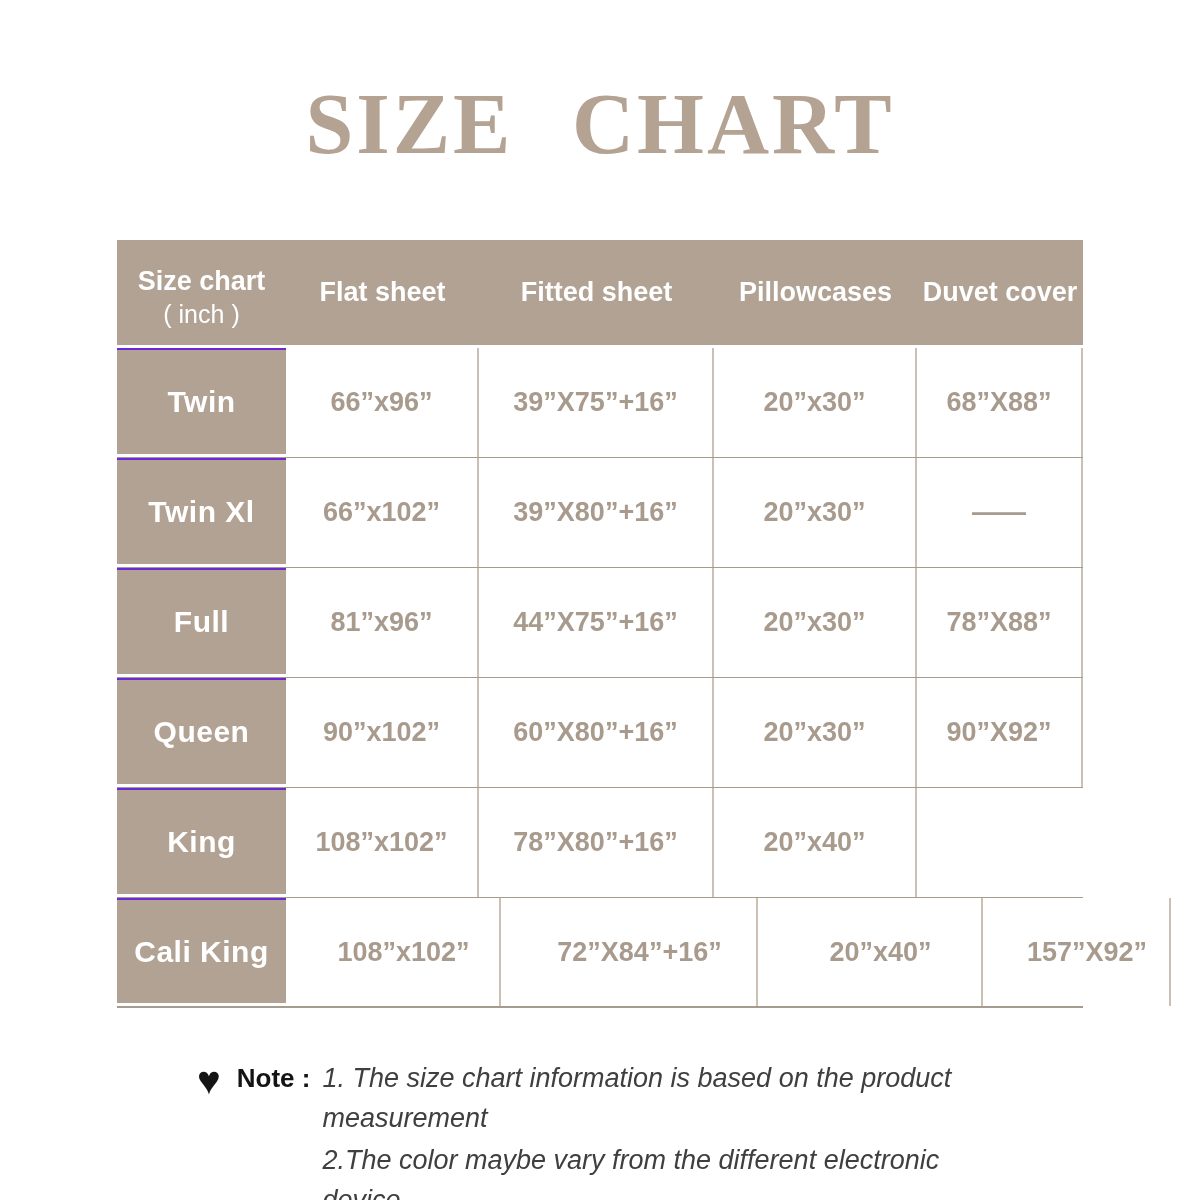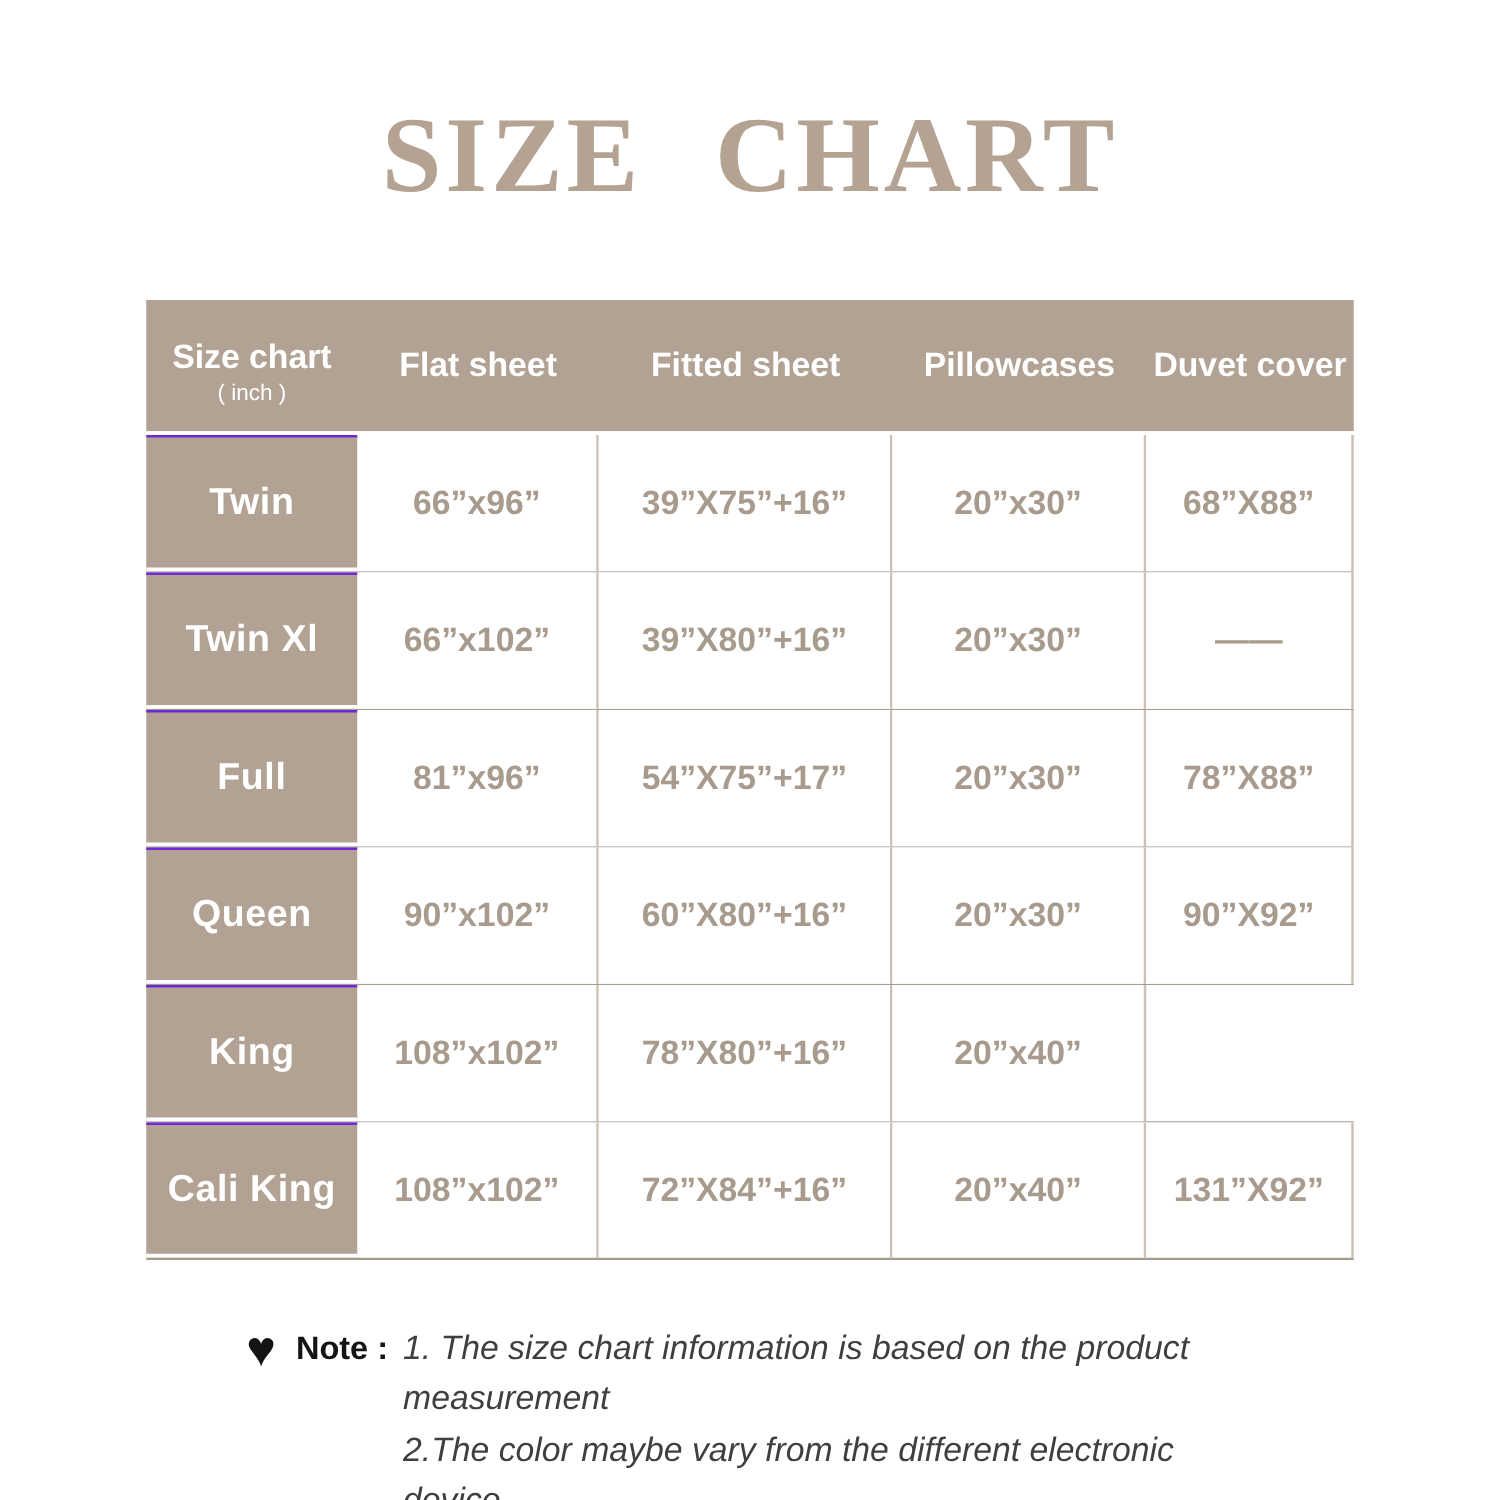--- a/index.html
+++ b/index.html
@@ -21,27 +21,27 @@
     font-family:"Liberation Serif", serif;font-weight:700;
     font-size:86px;letter-spacing:3px;word-spacing:34px;color:var(--title);
   }
 
   .size-table{position:absolute;left:117px;top:240px;width:966px;}
   .grid-row{display:grid;grid-template-columns:169px 193px 235px 203px 166px;}
 
   .thead{height:105px;background:var(--taupe);align-items:center;}
   .hcell{display:flex;flex-direction:column;align-items:center;justify-content:center;
     color:#ffffff;font-size:27px;font-weight:600;line-height:1.15;}
-  .hcell .sub{font-size:18px;font-weight:400;margin-top:3px;}
+  .hcell .sub{font-size:25px;font-weight:400;margin-top:3px;}
   .hcell.first{transform:translateY(5px);}
 
   .spacer{height:3px;background:#ffffff;}
 
   .trow{height:110px;border-bottom:1px solid var(--hline);}
-  .trow:last-child{border-bottom:2px solid var(--hline);}
+  .trow:last-child{border-bottom:2px solid var(--hline);gap:22px;}
   .rowlabel{
     background:var(--taupe);border-top:2px solid #6d28d9;border-bottom:3px solid #ffffff;
     display:flex;align-items:center;justify-content:center;
     color:#ffffff;font-size:30px;font-weight:700;letter-spacing:0.5px;
   }
   .dcell{
     background:#ffffff;display:flex;align-items:center;justify-content:center;
     color:var(--data-text);font-size:27px;border-right:2px solid var(--vline);font-weight:bold;
   }
 
@@ -81,21 +81,21 @@
         <div class="grid-row trow">
           <div class="rowlabel">Twin Xl</div>
           <div class="dcell">66”x102”</div>
           <div class="dcell">39”X80”+16”</div>
           <div class="dcell">20”x30”</div>
           <div class="dcell">——</div>
         </div>
         <div class="grid-row trow">
           <div class="rowlabel">Full</div>
           <div class="dcell">81”x96”</div>
-          <div class="dcell">54”X75”+17”</div>
+          <div class="dcell">44”X75”+16”</div>
           <div class="dcell">20”x30”</div>
           <div class="dcell">78”X88”</div>
         </div>
         <div class="grid-row trow">
           <div class="rowlabel">Queen</div>
           <div class="dcell">90”x102”</div>
           <div class="dcell">60”X80”+16”</div>
           <div class="dcell">20”x30”</div>
           <div class="dcell">90”X92”</div>
         </div>
@@ -103,21 +103,21 @@
           <div class="rowlabel">King</div>
           <div class="dcell">108”x102”</div>
           <div class="dcell">78”X80”+16”</div>
           <div class="dcell">20”x40”</div>
         </div>
         <div class="grid-row trow">
           <div class="rowlabel">Cali King</div>
           <div class="dcell">108”x102”</div>
           <div class="dcell">72”X84”+16”</div>
           <div class="dcell">20”x40”</div>
-          <div class="dcell">131”X92”</div>
+          <div class="dcell">157”X92”</div>
         </div>
       </div>
   </div>
 
   <div class="note">
     <span class="heart">♥</span>
     <span class="note-label">Note :</span>
     <div class="note-lines">
       <div class="l1">1. The size chart information is based on the product measurement</div>
       <div class="l2">2.The color maybe vary from the different electronic device</div>

